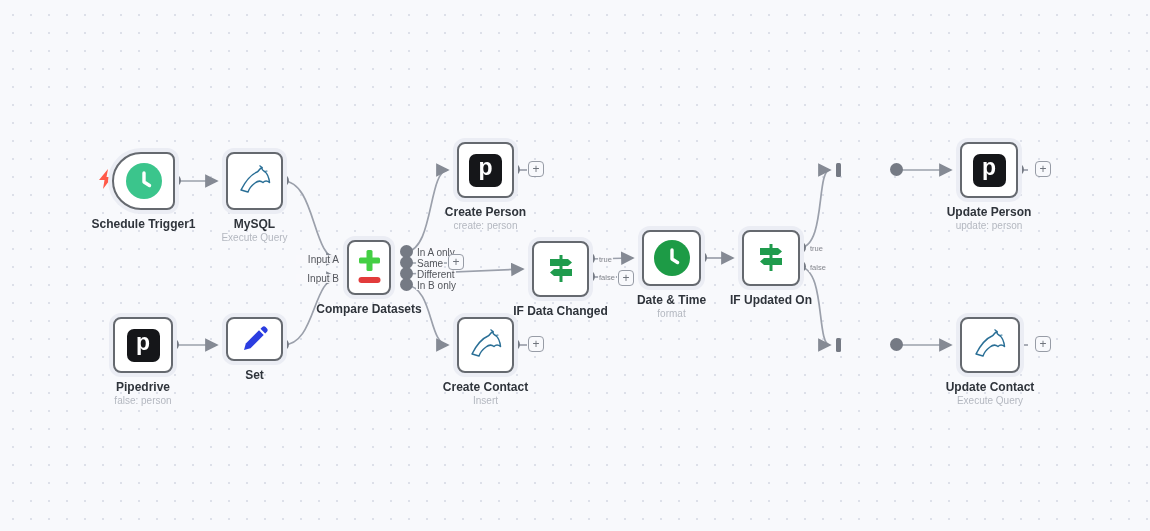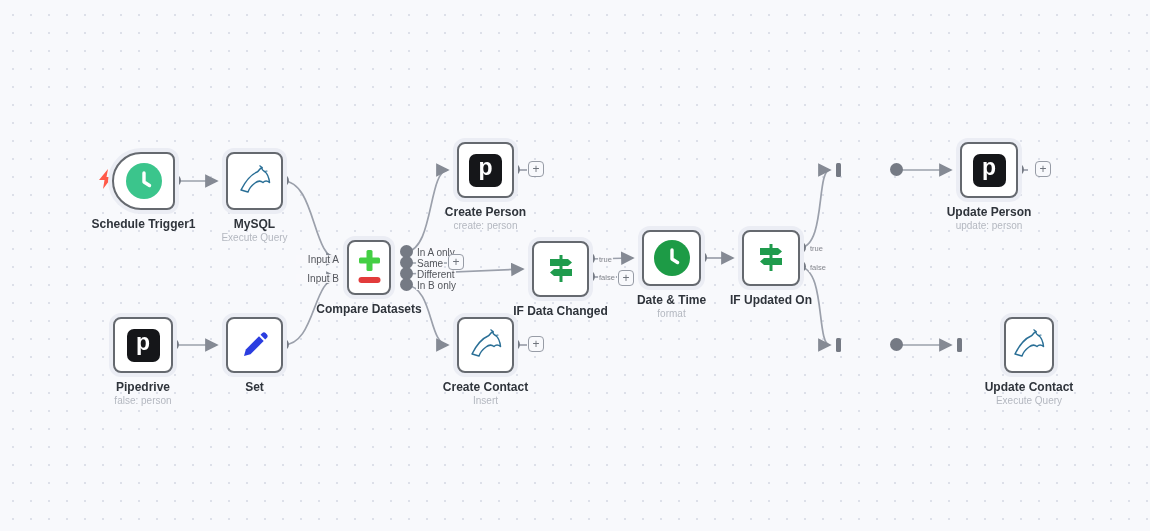--- a/index.html
+++ b/index.html
@@ -19,31 +19,31 @@
 
   .node {
     position:absolute; background:#fff;
     border:2px solid #65696f; border-radius:8px;
     box-shadow:0 0 0 4px #ebedf4;
     display:flex; align-items:center; justify-content:center;
   }
   .n-schedule     { left:112px; top:152px; width:63px; height:58px; border-radius:29px 8px 8px 29px; }
   .n-mysql        { left:226px; top:152px; width:57px; height:58px; }
   .n-pipedrive    { left:113px; top:317px; width:60px; height:56px; }
-  .n-set          { left:226px; top:317px; width:57px; height:56px; }
+  .n-set          { left:226px; top:317px; width:57px; height:44px; }
   .n-compare      { left:347px; top:240px; width:44px; height:55px; }
   .n-create-person{ left:457px; top:142px; width:57px; height:56px; }
   .n-create-contact{ left:457px; top:317px; width:57px; height:56px; }
   .n-ifdc         { left:532px; top:241px; width:57px; height:56px; }
   .n-datetime     { left:642px; top:230px; width:59px; height:56px; }
   .n-ifuo         { left:742px; top:230px; width:58px; height:56px; }
   .n-setinput1    { left:839px; top:142px; width:58px; height:56px; }
   .n-update-person{ left:960px; top:142px; width:58px; height:56px; }
   .n-setinput2    { left:839px; top:317px; width:58px; height:56px; }
-  .n-update-contact{ left:960px; top:317px; width:50px; height:56px;margin-left:44px; }
+  .n-update-contact{ left:960px; top:317px; width:60px; height:56px; }
 
   .node-label {
     position:absolute; top:100%; left:50%; transform:translateX(-50%);
     margin-top:9px; white-space:nowrap; text-align:right;
     font-size:12px; font-weight:600; color:#2f343b;
   }
   .node-sub {
     position:absolute; top:100%; left:50%; transform:translateX(-50%);
     margin-top:24px; white-space:nowrap; text-align:left;
     font-size:10px; font-weight:400; color:#b4b8c0;

